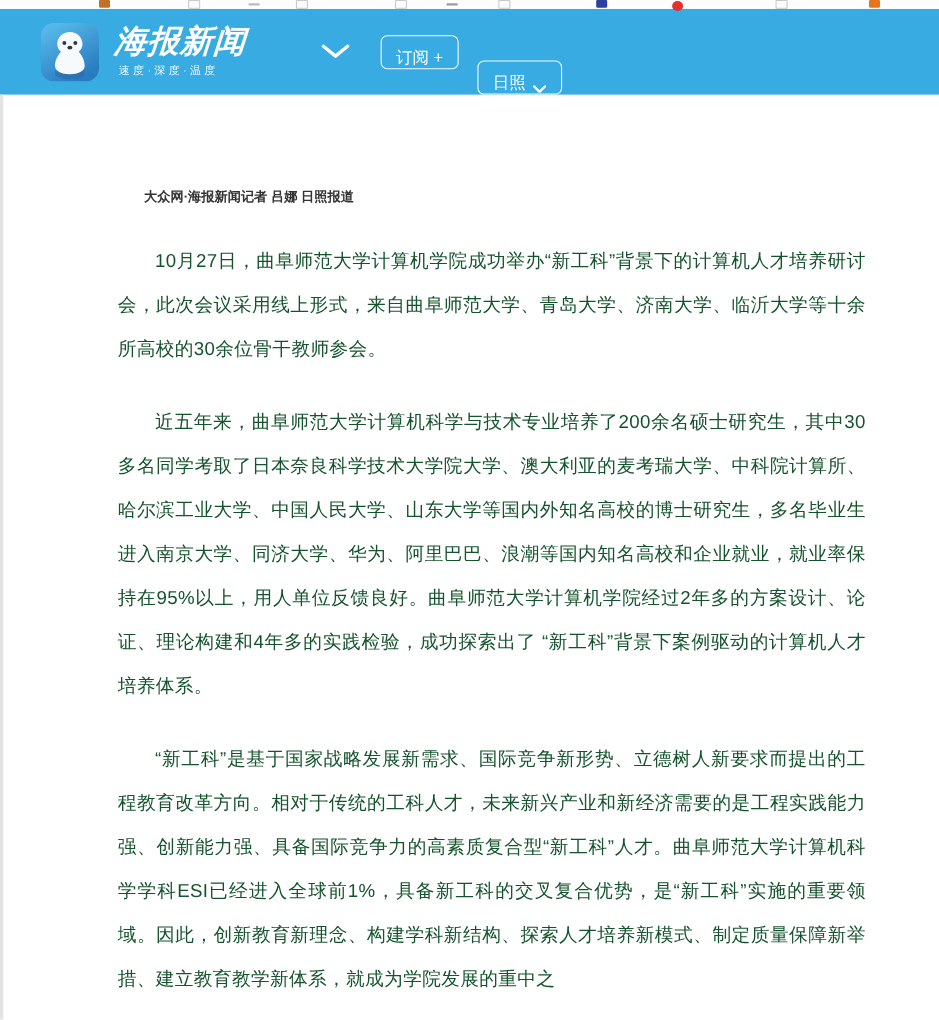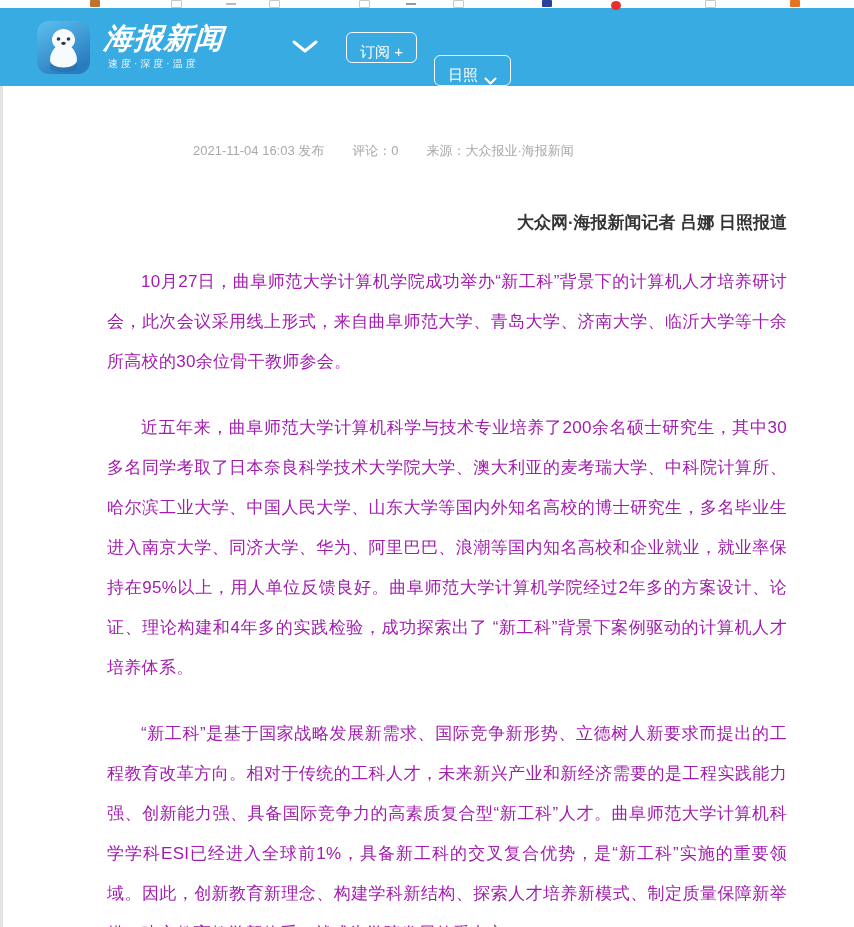--- a/index.html
+++ b/index.html
@@ -43,25 +43,25 @@
   .article{width:680px;margin-left:107px;padding-top:30px;}
   .article-title{
     margin:0;font-size:26px;line-height:36px;font-weight:700;color:#333;
     text-align:center;letter-spacing:.5px;
   }
   .article-meta{
     display:flex;gap:28px;margin:26px 0 0 86px;
     font-size:13px;color:#a8a8a8;line-height:18px;white-space:nowrap;
   }
   .byline{
-    margin:50px 0 0;font-size:17px;font-weight:700;color:#333;
-    text-indent:2em;line-height:26px;text-align:right;
+    margin:50px 0 0;font-size:12px;font-weight:700;color:#333;
+    text-indent:2em;line-height:26px;
   }
   .body-para{
-    margin:26px 0 0;font-size:17px;line-height:40px;color:#a21caf;
+    margin:26px 0 0;font-size:17px;line-height:40px;color:#14532d;
     text-indent:2em;text-align:justify;letter-spacing:.3px;
   }
 </style>
 </head>
 <body>
 
 <div class="bookmarks-strip">
     <span class="fav " style="left: 90px; background: rgb(192, 114, 42);"></span>
     <span class="fav outline" style="left: 171px; background: rgb(204, 204, 204);"></span>
     <span class="fav dash" style="left: 226px; background: rgb(187, 187, 187);"></span>
@@ -111,24 +111,19 @@
     <svg width="13" height="8" viewBox="0 0 13 8">
       <polyline points="1.5,1.5 6.5,6.5 11.5,1.5" fill="none" stroke="#ffffff" stroke-width="2" stroke-linecap="round" stroke-linejoin="round"></polyline>
     </svg>
   </button>
 </header>
 
 <div class="page-left-edge"></div>
 
 <main class="article">
 
-  <div class="article-meta">
-    <span>2021-11-04 16:03 发布</span>
-    <span>评论：0</span>
-    <span>来源：大众报业·海报新闻</span>
-  </div>
 
   <p class="byline">大众网·海报新闻记者 吕娜 日照报道</p>
 
   <p class="body-para">10月27日，曲阜师范大学计算机学院成功举办“新工科”背景下的计算机人才培养研讨会，此次会议采用线上形式，来自曲阜师范大学、青岛大学、济南大学、临沂大学等十余所高校的30余位骨干教师参会。</p>
   <p class="body-para">近五年来，曲阜师范大学计算机科学与技术专业培养了200余名硕士研究生，其中30多名同学考取了日本奈良科学技术大学院大学、澳大利亚的麦考瑞大学、中科院计算所、哈尔滨工业大学、中国人民大学、山东大学等国内外知名高校的博士研究生，多名毕业生进入南京大学、同济大学、华为、阿里巴巴、浪潮等国内知名高校和企业就业，就业率保持在95%以上，用人单位反馈良好。曲阜师范大学计算机学院经过2年多的方案设计、论证、理论构建和4年多的实践检验，成功探索出了 “新工科”背景下案例驱动的计算机人才培养体系。</p>
   <p class="body-para">“新工科”是基于国家战略发展新需求、国际竞争新形势、立德树人新要求而提出的工程教育改革方向。相对于传统的工科人才，未来新兴产业和新经济需要的是工程实践能力强、创新能力强、具备国际竞争力的高素质复合型“新工科”人才。曲阜师范大学计算机科学学科ESI已经进入全球前1%，具备新工科的交叉复合优势，是“新工科”实施的重要领域。因此，创新教育新理念、构建学科新结构、探索人才培养新模式、制定质量保障新举措、建立教育教学新体系，就成为学院发展的重中之</p>
 </main>
 
 </body></html>

